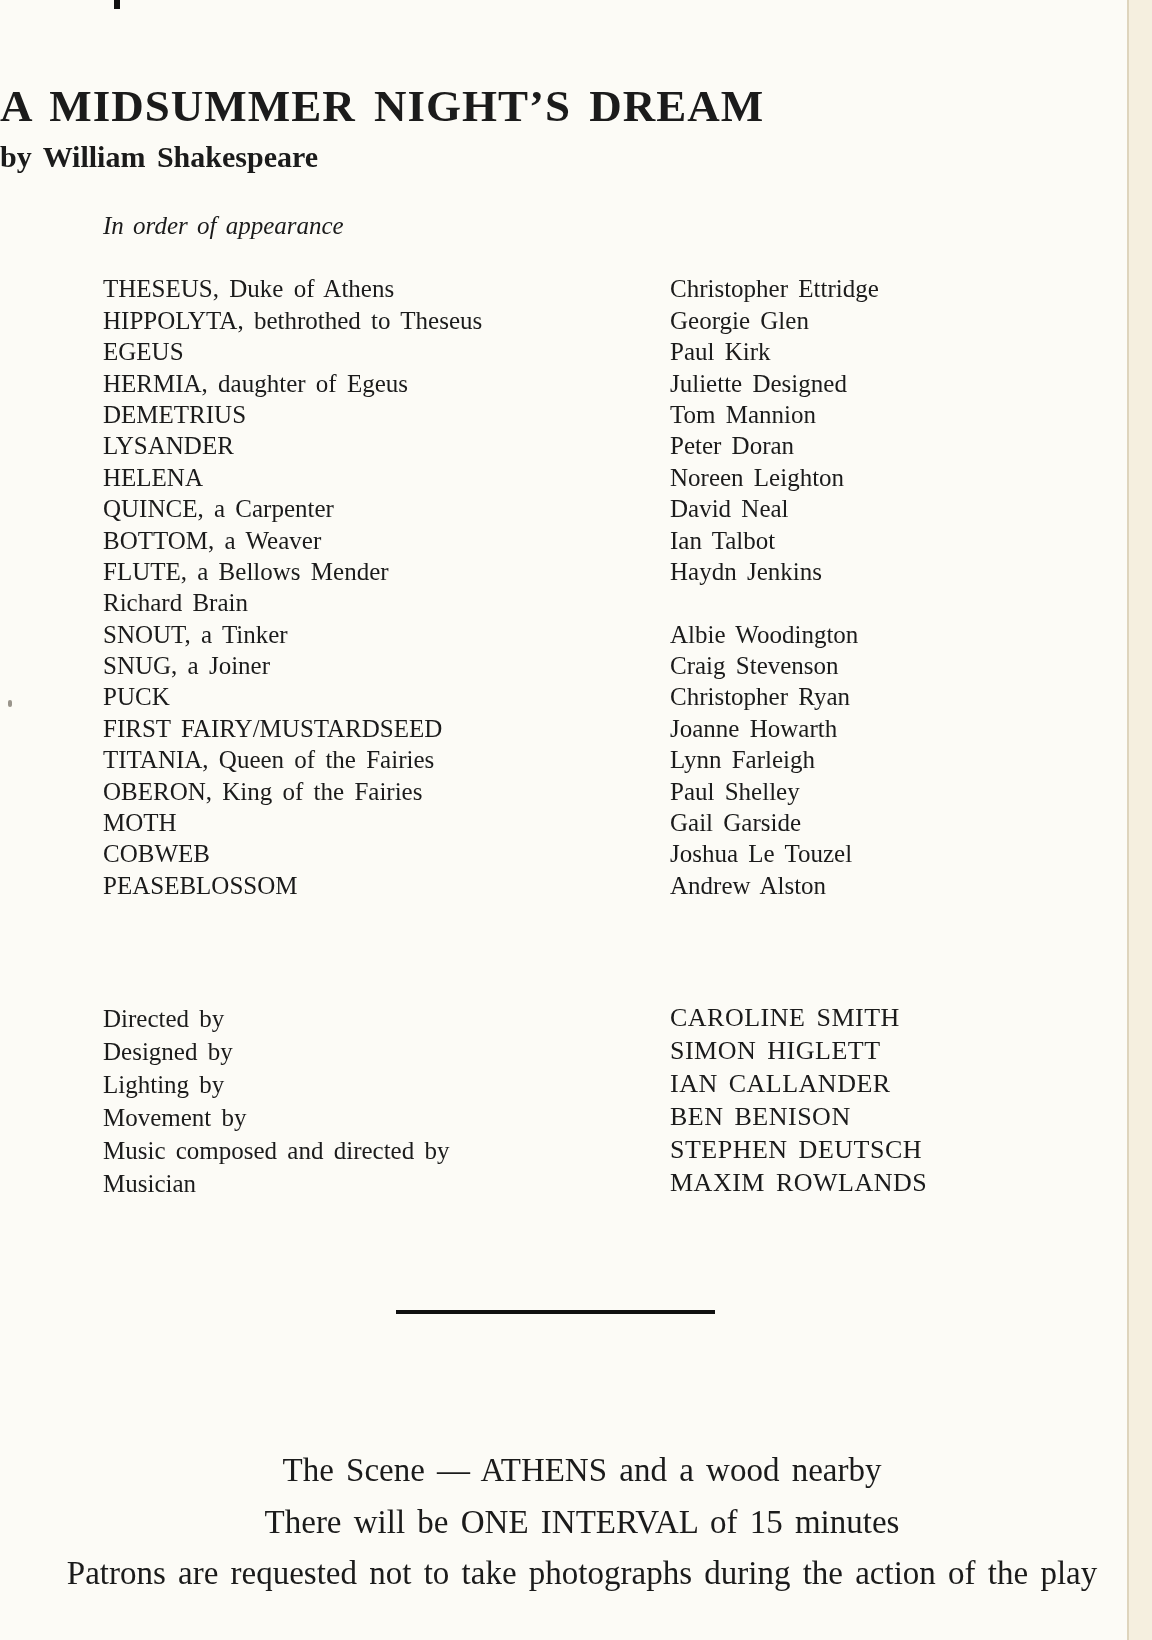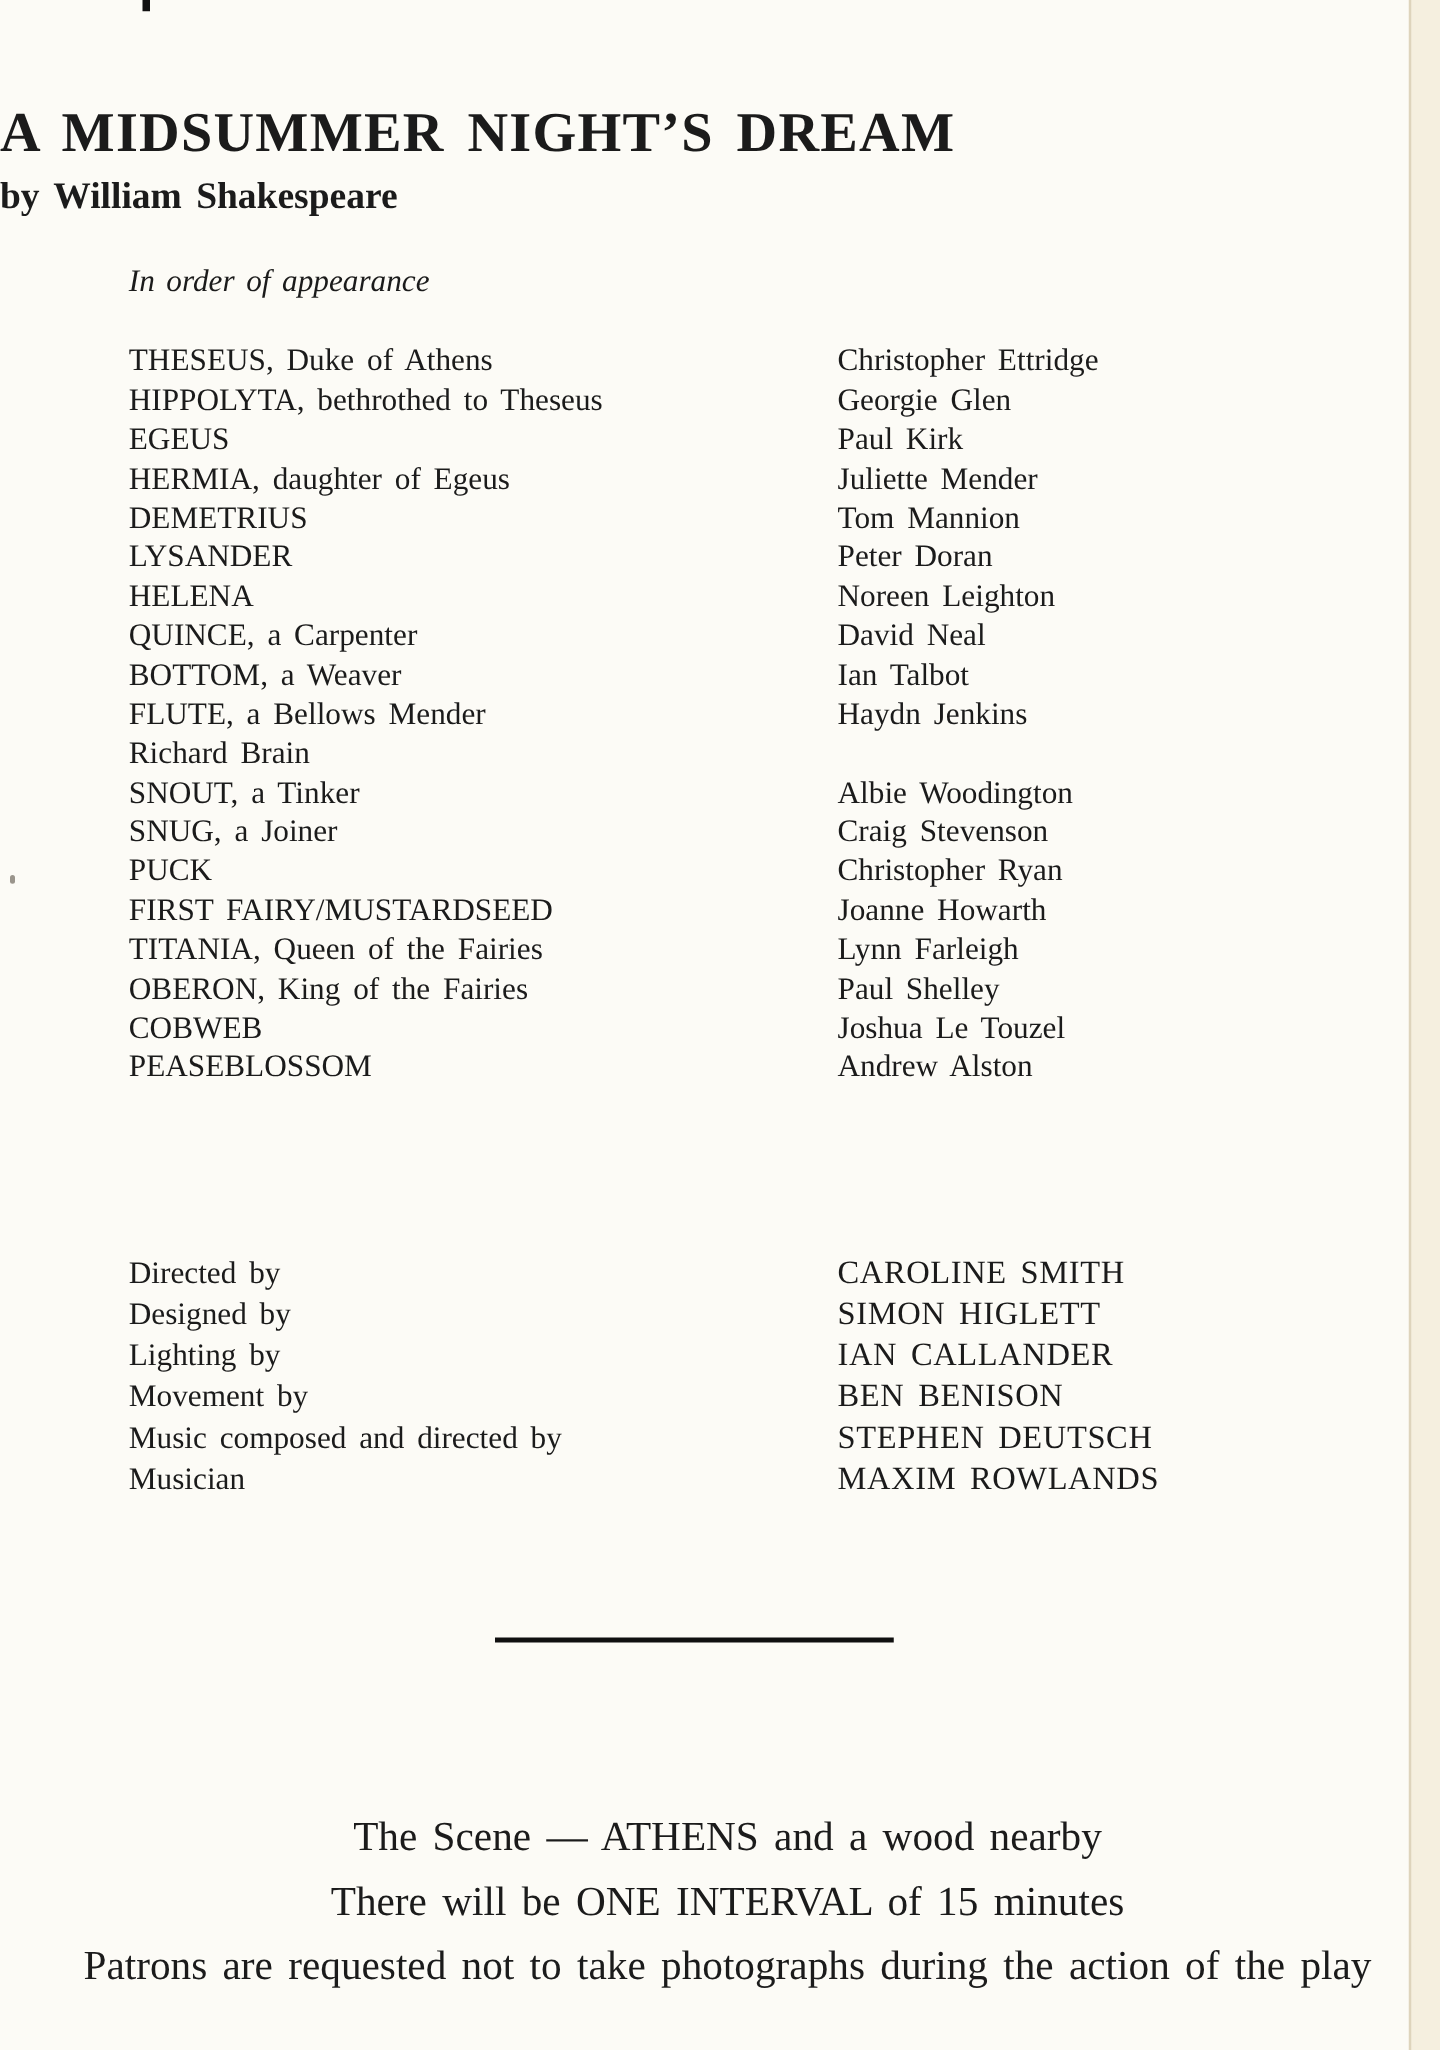--- a/index.html
+++ b/index.html
@@ -155,21 +155,21 @@
       <div class="row">
         <span class="col col-0">HIPPOLYTA, bethrothed to Theseus</span>
         <span class="col col-1">Georgie Glen</span>
       </div>
       <div class="row">
         <span class="col col-0">EGEUS</span>
         <span class="col col-1">Paul Kirk</span>
       </div>
       <div class="row">
         <span class="col col-0">HERMIA, daughter of Egeus</span>
-        <span class="col col-1">Juliette Mender</span>
+        <span class="col col-1">Juliette Designed</span>
       </div>
       <div class="row">
         <span class="col col-0">DEMETRIUS</span>
         <span class="col col-1">Tom Mannion</span>
       </div>
       <div class="row">
         <span class="col col-0">LYSANDER</span>
         <span class="col col-1">Peter Doran</span>
       </div>
       <div class="row">
@@ -207,20 +207,24 @@
         <span class="col col-0">FIRST FAIRY/MUSTARDSEED</span>
         <span class="col col-1">Joanne Howarth</span>
       </div>
       <div class="row">
         <span class="col col-0">TITANIA, Queen of the Fairies</span>
         <span class="col col-1">Lynn Farleigh</span>
       </div>
       <div class="row">
         <span class="col col-0">OBERON, King of the Fairies</span>
         <span class="col col-1">Paul Shelley</span>
+      </div>
+      <div class="row">
+        <span class="col col-0">MOTH</span>
+        <span class="col col-1">Gail Garside</span>
       </div>
       <div class="row">
         <span class="col col-0">COBWEB</span>
         <span class="col col-1">Joshua Le Touzel</span>
       </div>
       <div class="row">
         <span class="col col-0">PEASEBLOSSOM</span>
         <span class="col col-1">Andrew Alston</span>
       </div>
     </div>

